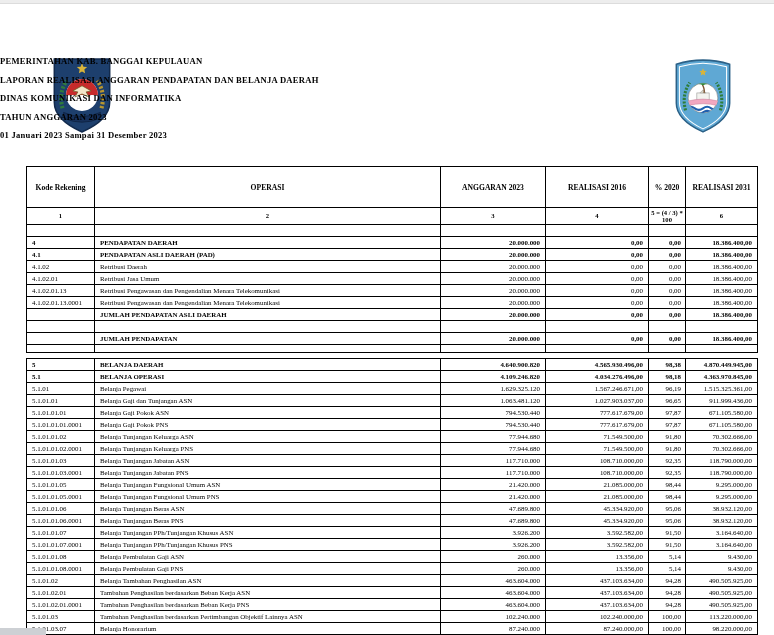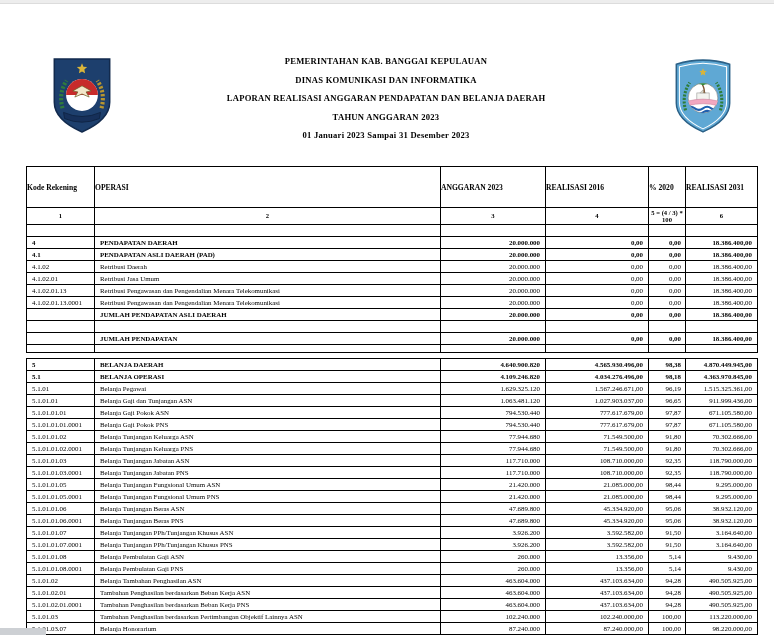--- a/index.html
+++ b/index.html
@@ -5,35 +5,35 @@
   * { margin:0; padding:0; box-sizing:border-box; }
   html,body { width:774px; height:635px; overflow:hidden; background:#ffffff;
               font-family:"Liberation Serif","DejaVu Serif",serif; color:#000; }
   .page { position:relative; width:774px; height:635px; background:#fff; }
   .top-strip { position:absolute; left:0; top:0; width:774px; height:4px;
                background:#ededed; border-bottom:1px solid #dcdcdc; }
   .bottom-corner { position:absolute; left:0; bottom:0; width:46px; height:7px;
                    background:#cdd0d4; border-radius:0 4px 0 0; }
 
   
-  .letterhead { position:absolute; left:0; top:52px; width:772px; text-align:center; }
+  .letterhead { position:absolute; left:0; top:52px; width:772px; text-align:left; }
   .letterhead .line { font-weight:bold; font-size:8.6px; letter-spacing:.25px;
                       line-height:18.5px; }
   .logo { position:absolute; top:55px; width:66px; height:80px; }
   .logo-left  { left:49px; }
   .logo-right { left:670px; }
 
   
   .tablewrap { position:absolute; left:26px; top:166px; width:731px; }
   table { border-collapse:collapse; table-layout:fixed; width:731px; }
   col.c1{width:68px} col.c2{width:346px} col.c3{width:105px}
   col.c4{width:103px} col.c5{width:37px} col.c6{width:72px}
 
   th, td { border:1px solid #000; overflow:hidden; white-space:nowrap; vertical-align:middle; }
-  thead th { border-width:1.4px; font-size:7.6px; font-weight:bold; text-align:left;
+  thead th { border-width:1.4px; font-size:7.6px; font-weight:bold; text-align:center;
              height:41px; white-space:normal; line-height:9px; }
   tr.head-num td { height:17px; font-size:6.6px; font-weight:bold; text-align:center;
                    white-space:normal; line-height:7.5px; border-width:1.2px; }
 
   tbody td { height:12px; font-size:6.9px; line-height:8px; }
   td.c-kode   { text-align:left;  padding-left:5px; }
   td.c-uraian { text-align:left;  padding-left:5px; }
   td.c-num    { text-align:right; padding-right:5px; }
   td.c-pct    { text-align:right; padding-right:4px; }
 
@@ -80,22 +80,22 @@
         <path d="M32 29 q-6 -3 -9 1 M32 29 q6 -3 9 1 M32 29 q-4 -5 -8 -4 M32 29 q4 -5 8 -4 M32 29 q0 -5 2 -6" stroke="#2e8b3d" stroke-width="1.2" fill="none"></path>
         <path d="M17 45 Q32 41 47 45 L47 49.5 Q32 45.5 17 49.5 Z" fill="#f0a7c0" stroke="#c77f9b" stroke-width=".5"></path>
         <path d="M16 52 q4 -3 8 0 t8 0 t8 0 t8 0" stroke="#1f5fae" stroke-width="2" fill="none"></path>
         <path d="M16 56 q4 -3 8 0 t8 0 t8 0 t8 0" stroke="#1f5fae" stroke-width="2" fill="none"></path>
       </g>
     </svg>
   </div>
 
   <div class="letterhead">
     <div class="line">PEMERINTAHAN KAB. BANGGAI KEPULAUAN</div>
+    <div class="line">LAPORAN REALISASI ANGGARAN PENDAPATAN DAN BELANJA DAERAH</div>
     <div class="line">DINAS KOMUNIKASI DAN INFORMATIKA</div>
-    <div class="line">LAPORAN REALISASI ANGGARAN PENDAPATAN DAN BELANJA DAERAH</div>
     <div class="line">TAHUN ANGGARAN 2023</div>
     <div class="line">01 Januari 2023 Sampai 31 Desember 2023</div>
   </div>
 
   <div class="tablewrap">
     <table>
       <colgroup>
         <col class="c1">
           <col class="c2">
           <col class="c3">

